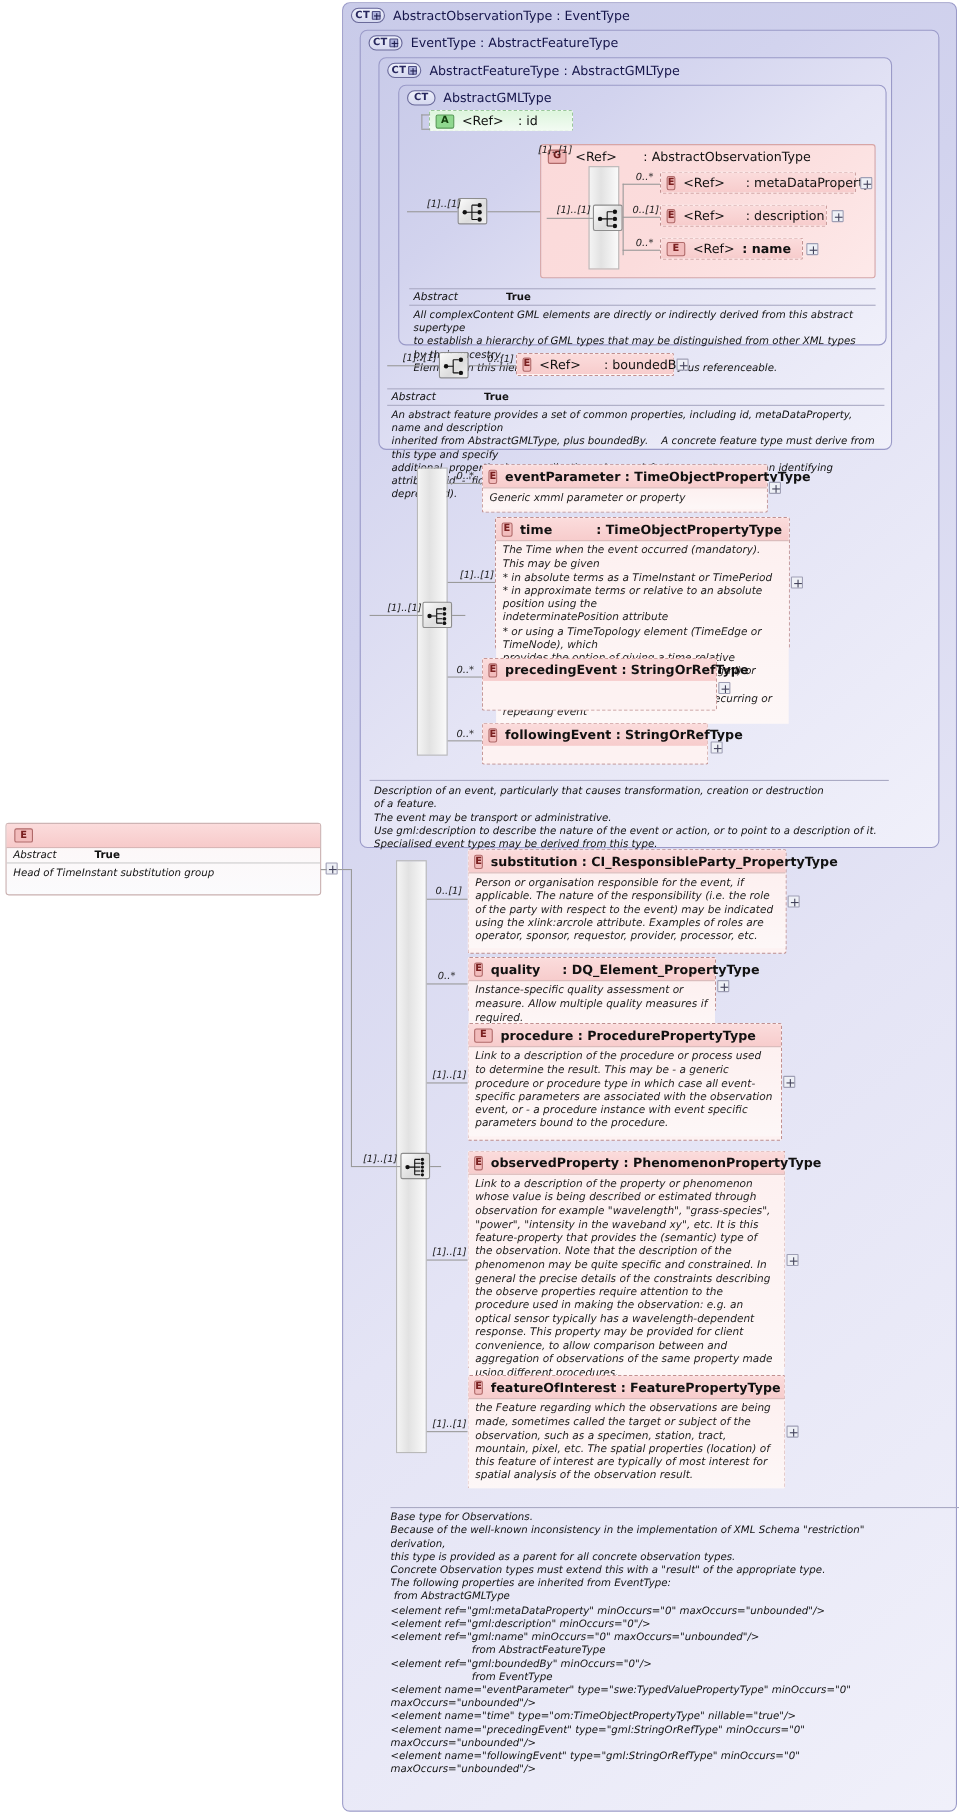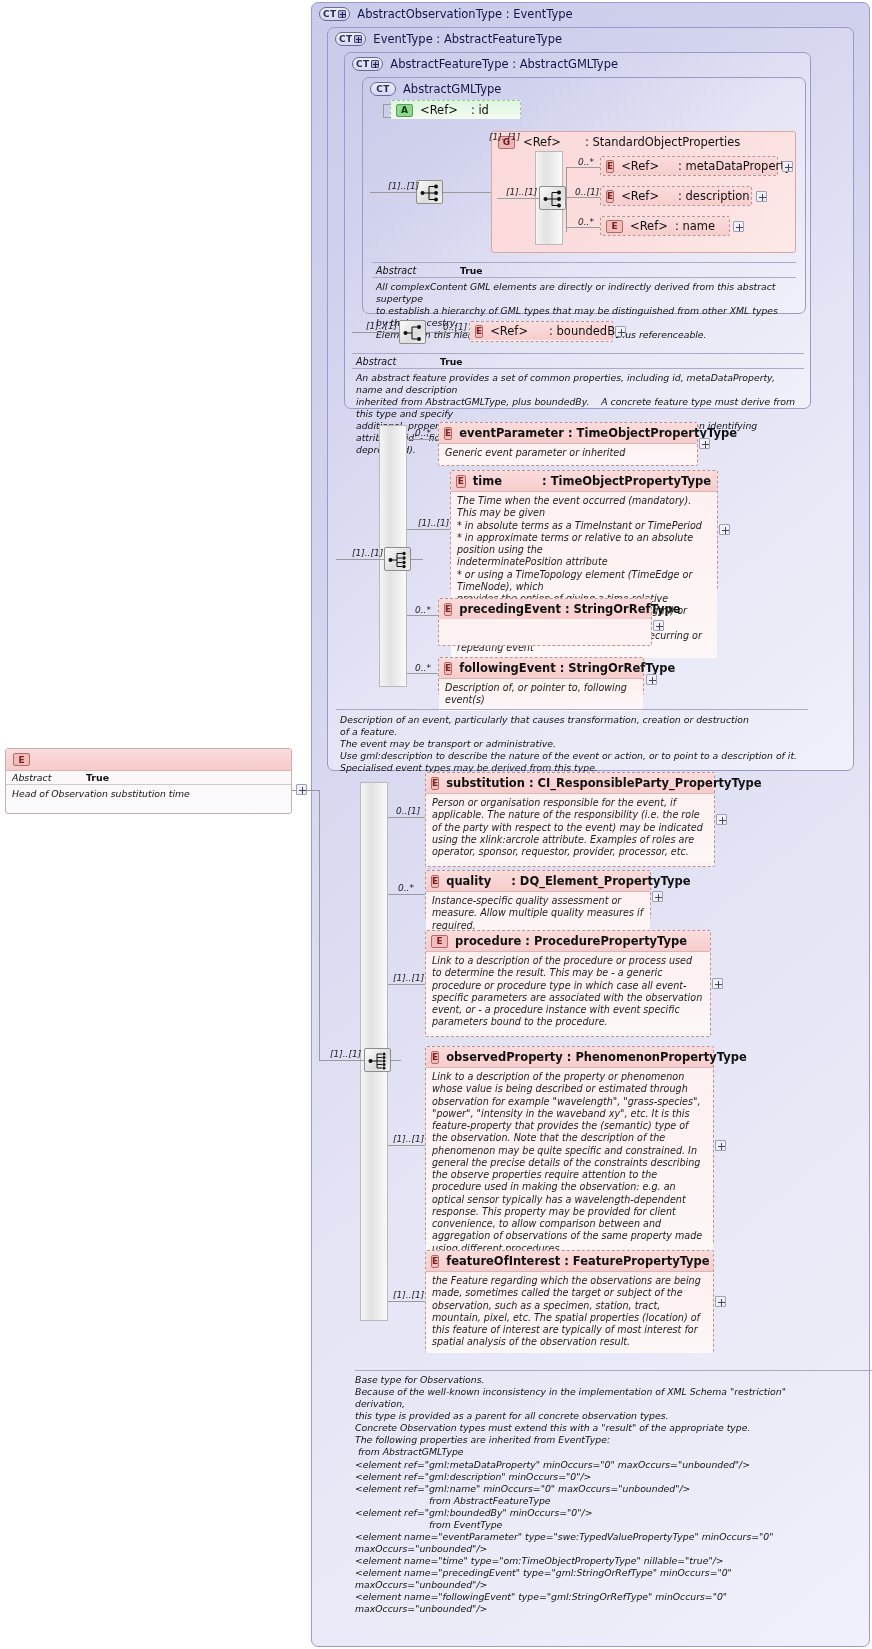--- a/index.html
+++ b/index.html
@@ -233,21 +233,21 @@
     <circle cx="16" cy="15.5" r="2" fill="#111"></circle>
   </svg>
 </div>
 <div class="card" style="left:388px; top:181px;">[1]..[1]</div>
 <div class="ln h" style="left:370px; top:192px; width:46px;"></div>
 
 <div class="group-panel" style="left:491px; top:131px; width:305px; height:122px;"></div>
 <div class="group-head" style="left:498px; top:135px;">
   <span class="badge-g">G</span>
   <span class="node-name thin">&lt;Ref&gt;</span>
-  <span class="node-name thin" style="margin-left:16px;">: StandardObjectProperties</span>
+  <span class="node-name thin" style="margin-left:16px;">: AbstractObservationType</span>
 </div>
 <div class="card" style="left:489px; top:132px;">[1]..[1]</div>
 <div class="ln h" style="left:443px; top:192px; width:48px;"></div>
 
 <div class="rod" style="left:535px; top:151px; width:28px; height:94px;"></div>
 
 <div class="seq" style="left:539px; top:186px;">
   <svg width="21" height="18" viewBox="0 0 21 18">
     <circle cx="2.5" cy="9" r="2" fill="#111"></circle>
     <line x1="4" y1="9" x2="9" y2="9" stroke="#111" stroke-width="1"></line>
@@ -283,21 +283,21 @@
   </div>
 </div>
 <div class="plusbox" style="left:756px; top:191px;"></div>
 <div class="card" style="left:575px; top:187px;">0..[1]</div>
 <div class="ln h" style="left:566px; top:197px; width:34px;"></div>
 
 <div class="node" style="left:600px; top:216px; width:130px; height:20px;">
   <div class="node-head" style="padding:2px 5px;">
     <span class="badge-e">E</span>
     <span class="node-name thin">&lt;Ref&gt;</span>
-    <span class="node-name thin" style="">: name</span>
+    <span class="node-name thin" style="font-weight:bold;">: name</span>
   </div>
 </div>
 <div class="plusbox" style="left:733px; top:221px;"></div>
 <div class="card" style="left:578px; top:217px;">0..*</div>
 <div class="ln h" style="left:566px; top:227px; width:34px;"></div>
 
 <div class="anno" style="left:372px; top:262px; width:424px;">
   <div class="anno-row">
     <span class="anno-key">Abstract</span>
     <span class="anno-val">True</span>
@@ -361,21 +361,21 @@
 </div>
 <div class="card" style="left:352px; top:548px;">[1]..[1]</div>
 <div class="ln h" style="left:336px; top:559px; width:48px;"></div>
 <div class="ln h" style="left:411px; top:559px; width:12px;"></div>
 
 <div class="node" style="left:438px; top:422px; width:260px; height:44px;">
   <div class="node-head">
     <span class="badge-e">E</span>
     <span class="node-name">eventParameter : TimeObjectPropertyType</span>
   </div>
-  <div class="node-doc">Generic event parameter or inherited</div>
+  <div class="node-doc">Generic xmml parameter or property</div>
 </div>
 <div class="plusbox" style="left:699px; top:438px;"></div>
 <div class="card" style="left:415px; top:428px;">0..*</div>
 <div class="ln h" style="left:407px; top:439px; width:31px;"></div>
 
 <div class="node" style="left:450px; top:470px; width:268px; height:120px;">
   <div class="node-head">
     <span class="badge-e">E</span>
     <span class="node-name" style="white-space:pre;">time          : TimeObjectPropertyType</span>
   </div>
@@ -401,21 +401,20 @@
 </div>
 <div class="plusbox" style="left:653px; top:620px;"></div>
 <div class="card" style="left:415px; top:605px;">0..*</div>
 <div class="ln h" style="left:407px; top:615px; width:31px;"></div>
 
 <div class="node" style="left:438px; top:657px; width:206px; height:38px;">
   <div class="node-head">
     <span class="badge-e">E</span>
     <span class="node-name">followingEvent : StringOrRefType</span>
   </div>
-  <div class="node-doc">Description of, or pointer to, following event(s)</div>
 </div>
 <div class="plusbox" style="left:646px; top:674px;"></div>
 <div class="card" style="left:415px; top:663px;">0..*</div>
 <div class="ln h" style="left:407px; top:673px; width:31px;"></div>
 
 <div class="anno" style="left:336px; top:709px; width:472px;">
   <div class="anno-body noline" style="padding-top:4px;">Description of an event, particularly that causes transformation, creation or destruction
 of a feature.
 The event may be transport or administrative.
 Use gml:description to describe the nature of the event or action, or to point to a description of it.
@@ -558,16 +557,16 @@
 maxOccurs="unbounded"/&gt;</div>
 
 <div class="root-card" style="left:5px; top:748px; width:287px; height:66px;">
   <div class="root-head">
     <span class="badge-e">E</span>
   </div>
   <div class="kv">
     <span class="k">Abstract</span>
     <span class="v">True</span>
   </div>
-  <div class="root-foot">Head of Observation substitution time</div>
+  <div class="root-foot">Head of TimeInstant substitution group</div>
 </div>
 <div class="plusbox" style="left:296px; top:784px;"></div>
 <div class="ln h" style="left:292px; top:790px; width:5px;"></div>
 
 </body></html>

